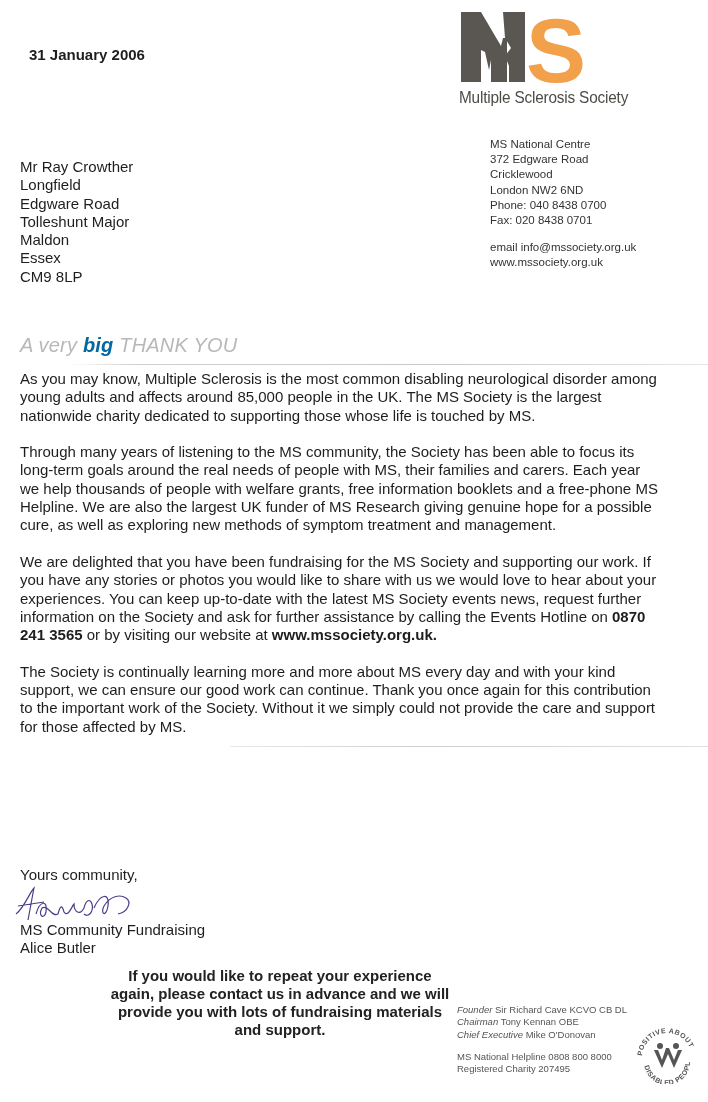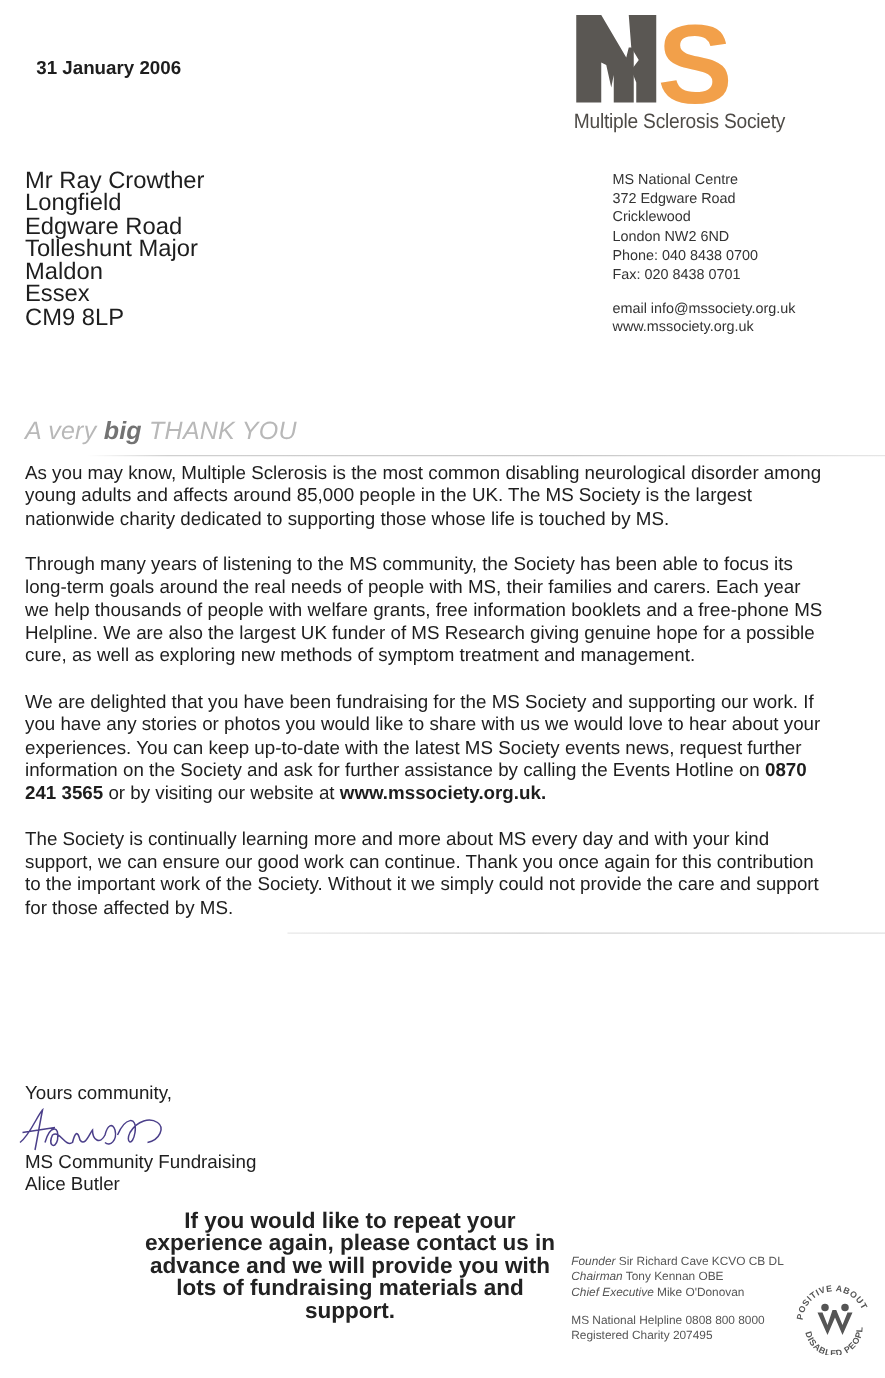--- a/index.html
+++ b/index.html
@@ -1,35 +1,35 @@
 <!DOCTYPE html>
 <html><head>
   <meta charset="utf-8">
   <style>
     html, body { margin: 0; padding: 0; background: #ffffff; }
     body { width: 708px; height: 1102px; position: relative; overflow: hidden;
            font-family: "Liberation Sans", sans-serif; color: #1e1e1e; }
     .abs { position: absolute; }
     .date { left: 29px; top: 46px; font-size: 15px; font-weight: bold; }
-    .recipient { left: 20px; top: 136px; font-size: 19px; line-height: 18.3px; }
+    .recipient { left: 20px; top: 158px; font-size: 15px; line-height: 18.3px; }
     .logo { left: 459px; top: 8px; width: 190px; height: 105px; }
     .logo-name { left: 459px; top: 88px; font-size: 16.5px; color: #4e4b47; letter-spacing: -0.2px; transform: scaleX(0.93); transform-origin: left; }
     .contact { left: 458px; top: 137px; font-size: 11.5px; line-height: 15.2px; color: #333; margin-left: 32px; }
     .contact .gap { height: 12px; }
     .heading { left: 20px; top: 334px; font-size: 20px; font-style: italic; color: #b8b8b8; letter-spacing: 0.2px; }
-    .heading b { color: #737373; }
+    .heading b { color: #0369a1; }
     .rule { left: 70px; top: 364px; width: 638px; height: 1px; background: linear-gradient(90deg, #ffffff 0%, #d0d0d0 10%, #c8c8c8 60%, #e6e6e6 100%); }
     .rule2 { left: 230px; top: 746px; width: 478px; height: 1px; background: linear-gradient(90deg, #e8e8e8 0%, #cfcfcf 40%, #e0e0e0 100%); }
     .body-text { left: 20px; top: 370px; width: 640px; font-size: 15px; line-height: 18.3px; }
     .body-text p { margin: 0 0 18.3px 0; }
     .body-text b { font-weight: bold; }
     .closing { left: 20px; top: 866px; font-size: 15px; line-height: 18.3px; }
     .signature { left: 10px; top: 884px; width: 140px; height: 40px; }
     .signer { left: 20px; top: 921px; font-size: 15px; line-height: 18.3px; }
-    .callout { left: 110px; top: 967px; width: 340px; text-align: center; font-size: 18px; font-weight: bold; line-height: 18px; color: #222; }
+    .callout { left: 110px; top: 967px; width: 340px; text-align: center; font-size: 15px; font-weight: bold; line-height: 18px; color: #222; }
     .footer { left: 457px; top: 1004px; font-size: 9.5px; line-height: 12.3px; color: #555; }
     .footer i { font-style: italic; }
     .footer .gap { height: 10px; }
     .badge { left: 632px; top: 1024px; width: 70px; height: 60px; }
   </style>
 </head>
 <body>
 
 <div class="abs date">31 January 2006</div>
 

